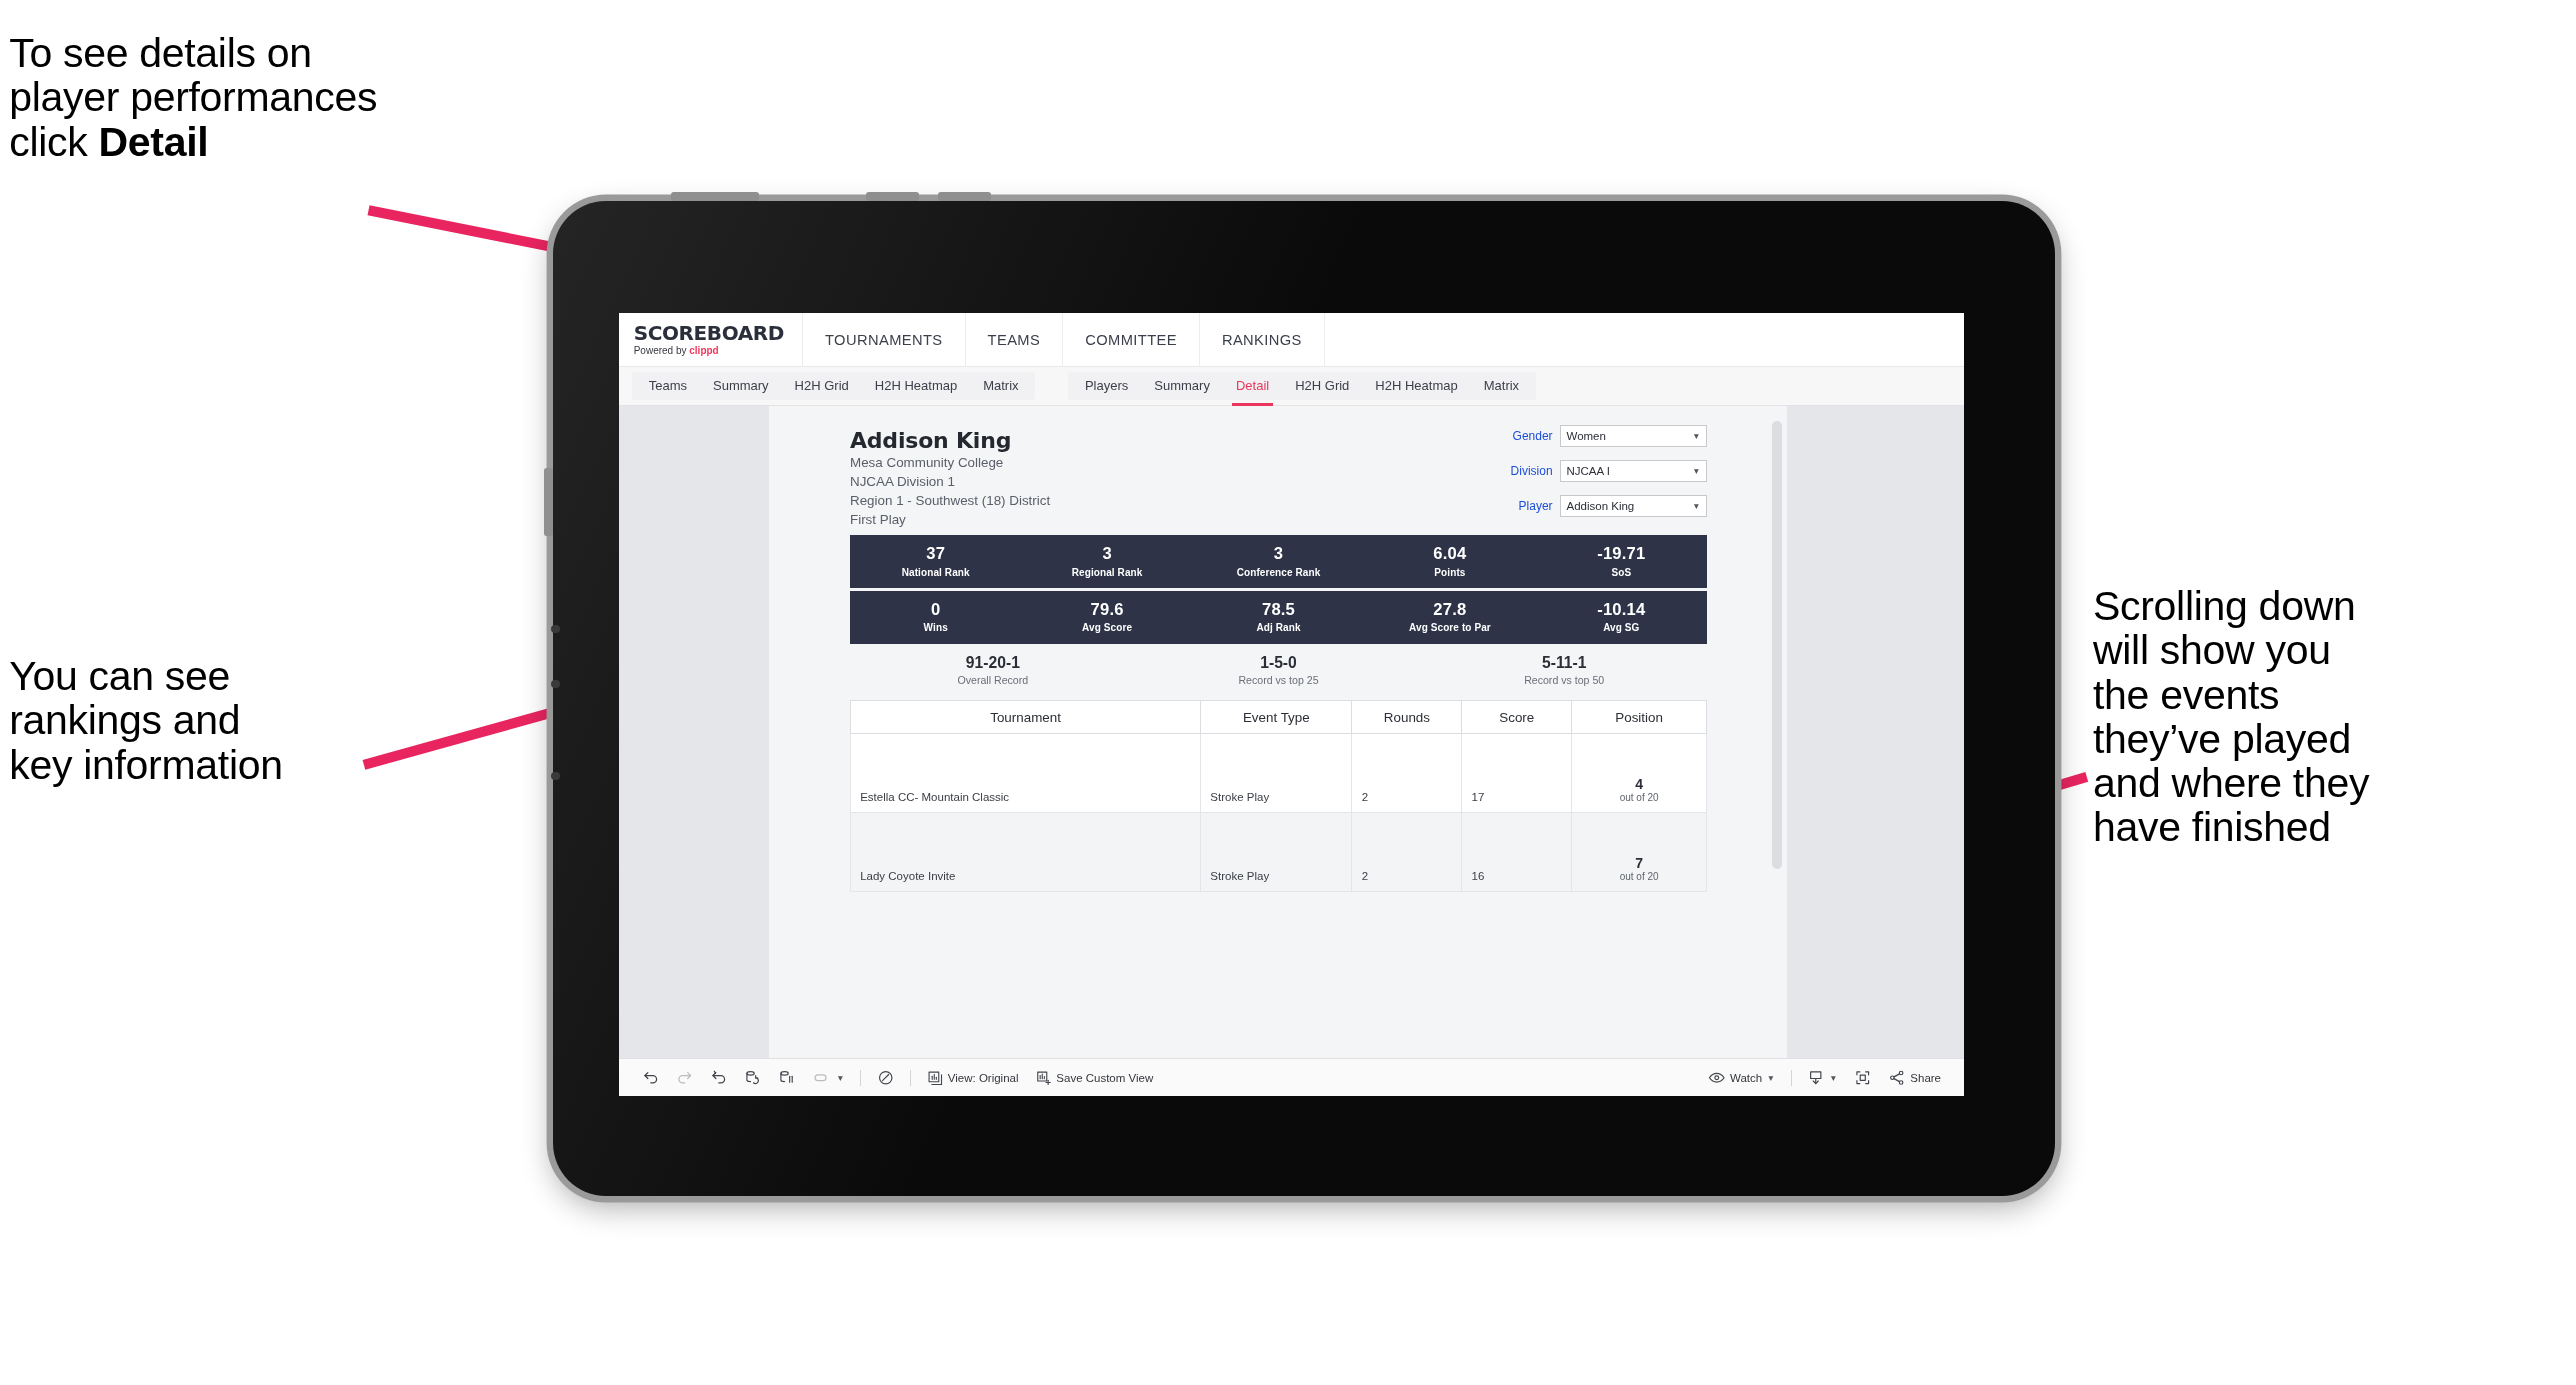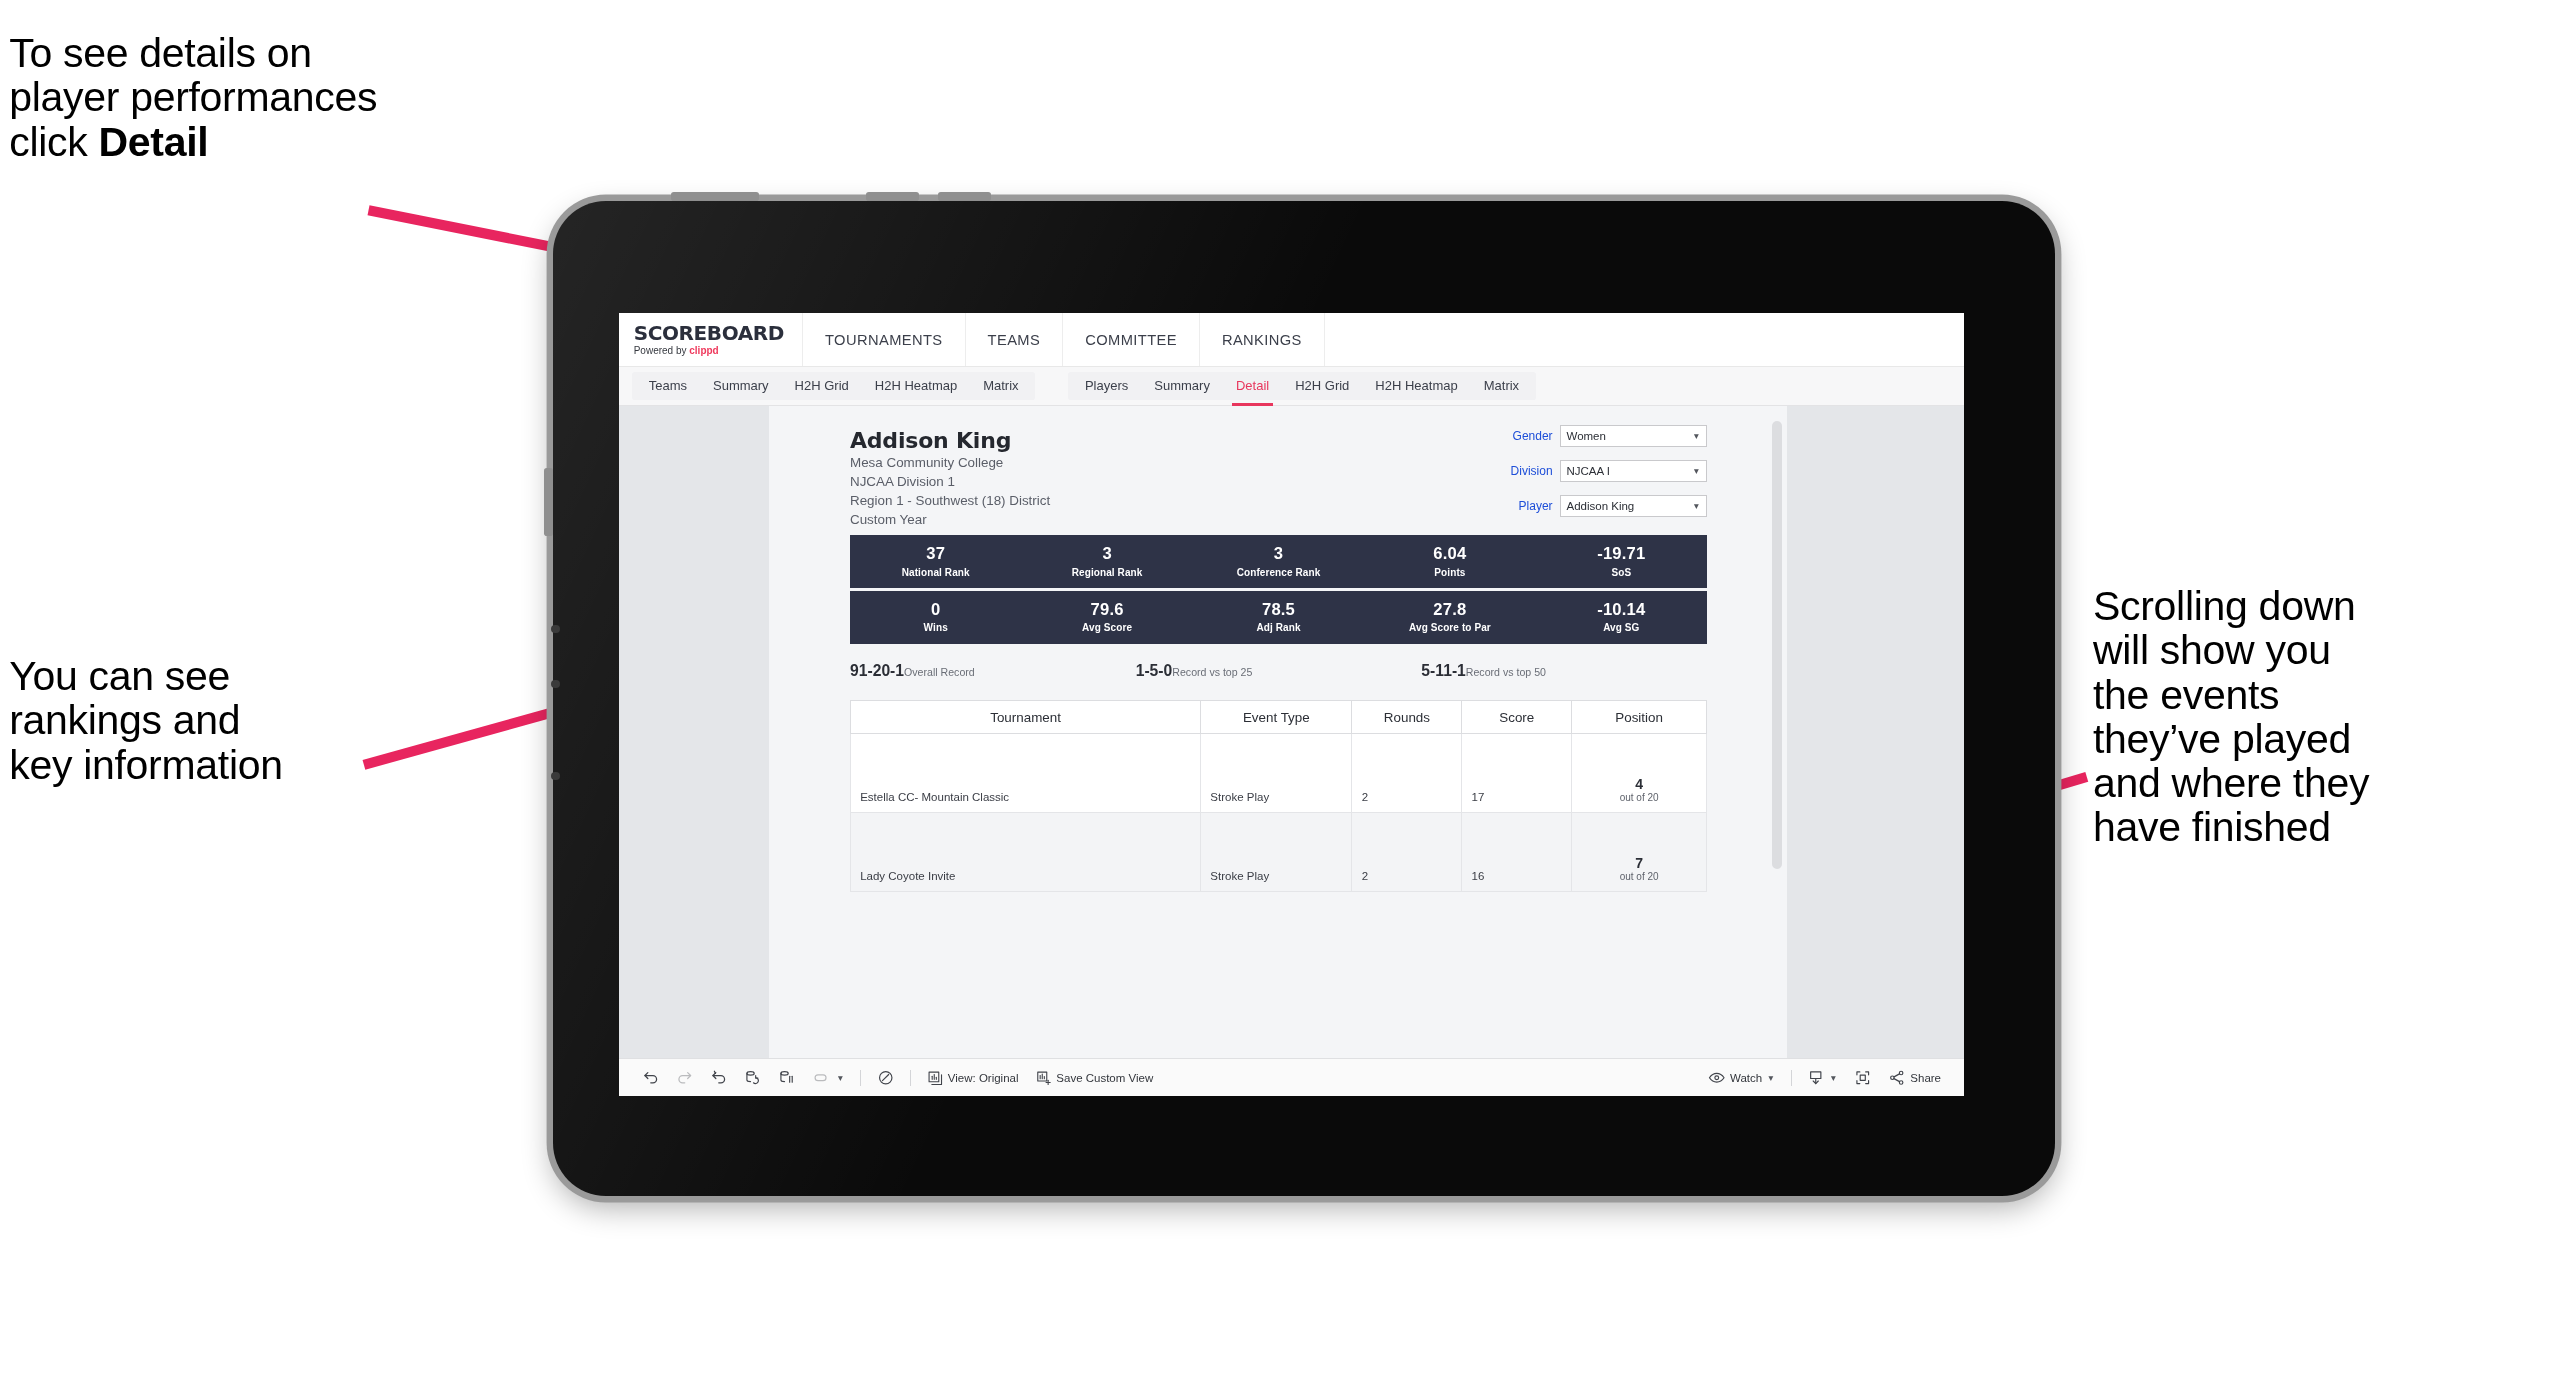--- a/index.html
+++ b/index.html
@@ -174,21 +174,21 @@
     align-items:center;justify-content:center;color:#fff;
   }
   .stat-val{font-size:16.6px;font-weight:700;line-height:1.1;letter-spacing:0.2px;}
   .stat-lbl{font-size:10px;font-weight:700;margin-top:2.8px;letter-spacing:0.1px;}
 
   
   #recordrow{
     display:flex;width:100%;height:53px;
     background:#f4f5f7;
   }
-  .rec{flex:1;display:flex;flex-direction:row;align-items:center;}
+  .rec{flex:1;display:flex;flex-direction:column;align-items:center;justify-content:center;}
   .rec-val{font-size:15.7px;font-weight:700;color:#2b2e36;line-height:1.1;}
   .rec-lbl{font-size:10.6px;color:#6a6e77;margin-top:2.8px;}
 
   
   #tbl{
     width:100%;border-collapse:collapse;
     background:#fff;margin-top:3.7px;
     table-layout:fixed;
   }
   #tbl th{
@@ -312,21 +312,21 @@
     <div id="vizbody">
       <div id="sheet">
         <div id="sheet-inner">
 
           <div id="headrow">
             <div id="playerinfo">
               <div id="player-name">Addison King</div>
               <div class="player-meta">Mesa Community College</div>
               <div class="player-meta">NJCAA Division 1</div>
               <div class="player-meta">Region 1 - Southwest (18) District</div>
-              <div class="player-meta">Custom Year</div>
+              <div class="player-meta">First Play</div>
             </div>
 
             <div id="filters">
               <div class="filter-row">
                 <div class="filter-label">Gender</div>
                 <div class="filter-select">
                   <span>Women</span>
                   <span class="caret">▼</span>
                 </div>
               </div>

